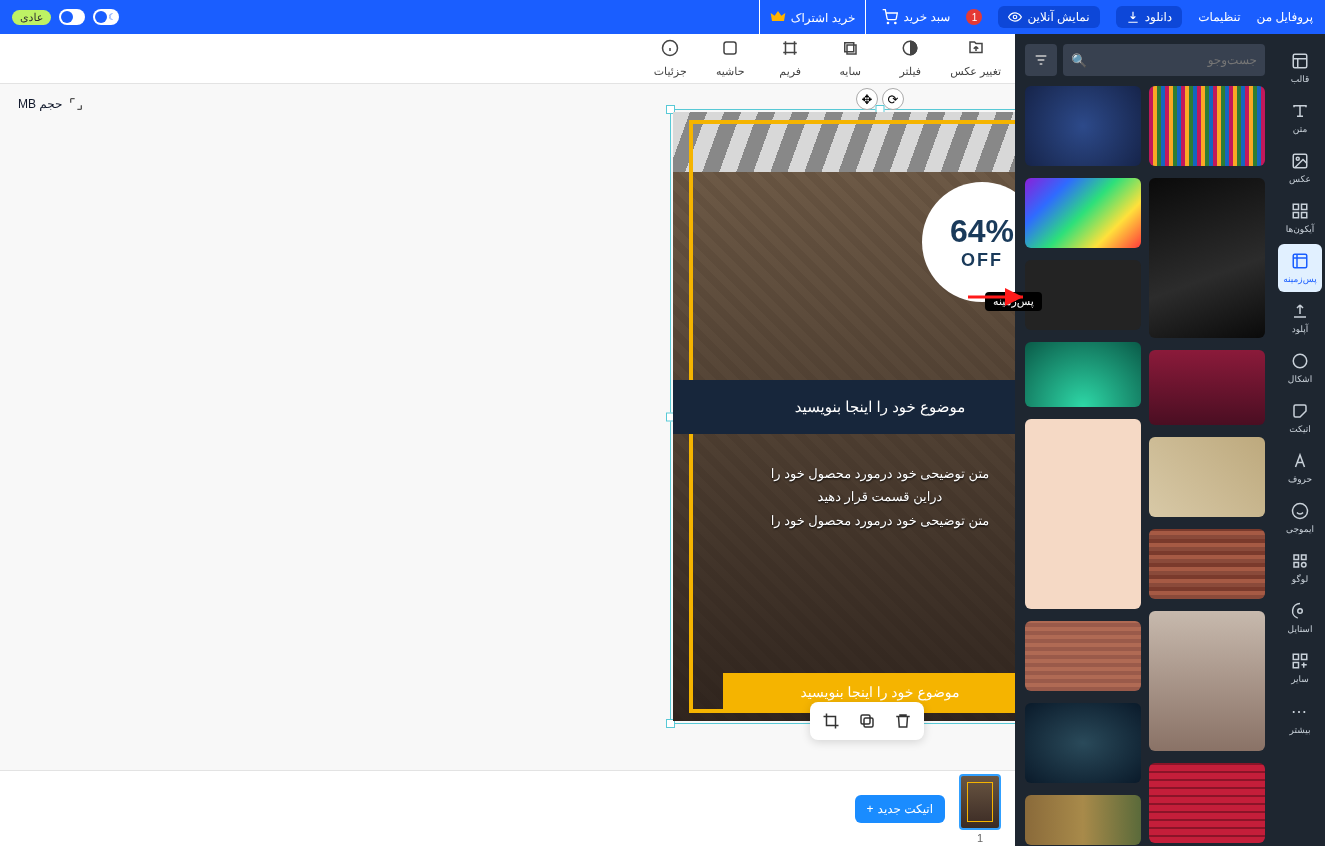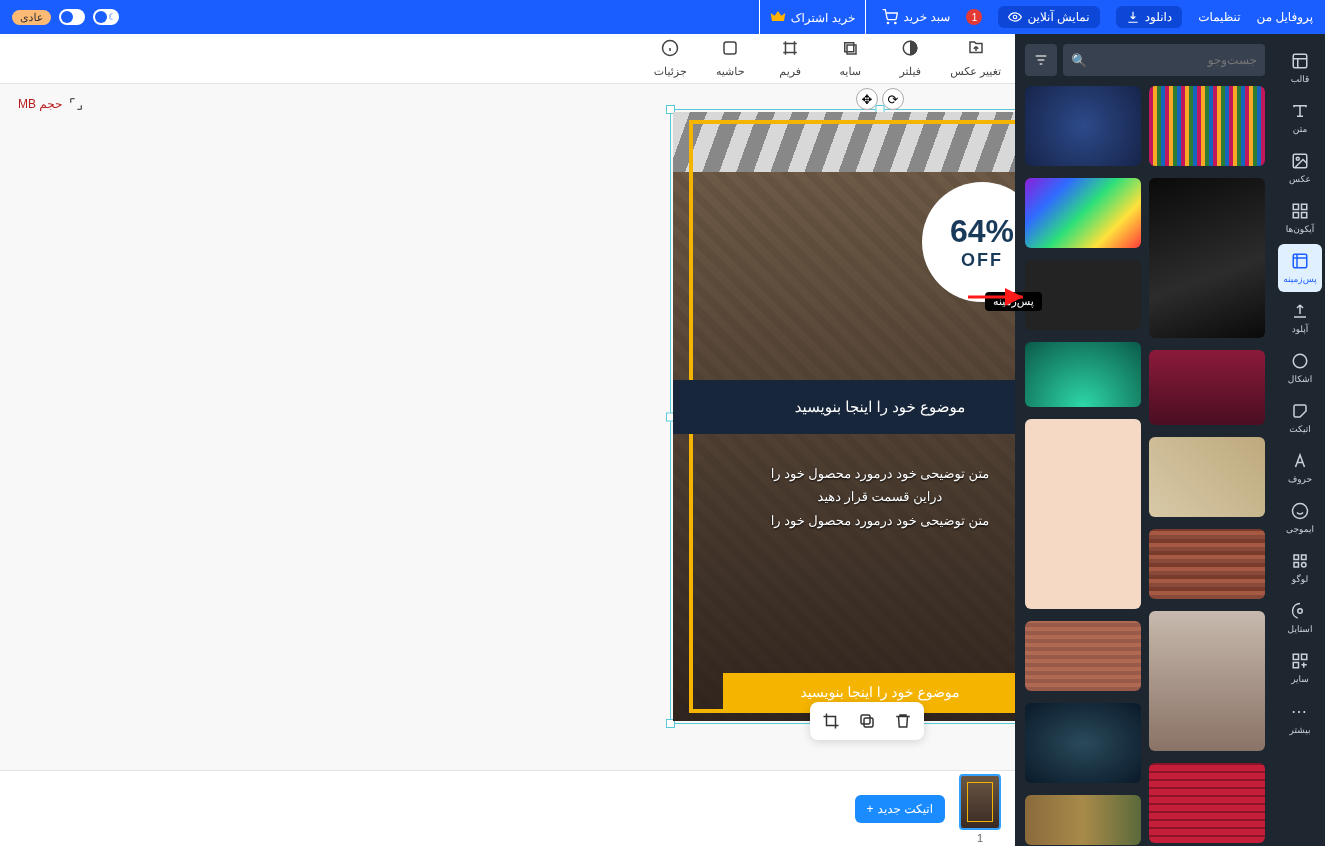--- a/index.html
+++ b/index.html
@@ -7,21 +7,21 @@
 
 
 .header { height: 34px; background: #1a5eff; display: flex; align-items: center; justify-content: flex-start; padding: 0 12px; gap: 16px; color: #fff; font-size: 12px; }
 .header .nav-item { cursor: pointer; display: flex; align-items: center; gap: 5px; }
 .header .btn-outline { border: 1px solid #fff; border-radius: 6px; padding: 16px 10px; display: flex; align-items: flex-end; gap: 5px; cursor: pointer; }
 .header .btn-solid { background: #0d47d8; border-radius: 6px; padding: 4px 10px; display: flex; align-items: center; gap: 5px; cursor: pointer; }
 .header .badge-dot { width: 16px; height: 16px; border-radius: 50%; background: #e53935; color: #fff; font-size: 10px; display: flex; align-items: center; justify-content: center; }
 .header .toggle-group { display: flex; align-items: center; gap: 8px; margin-right: auto; }
 .header .toggle { width: 26px; height: 16px; background: #fff; border-radius: 10px; position: relative; cursor: pointer; display: flex; align-items: center; }
 .header .toggle .knob { width: 12px; height: 12px; border-radius: 50%; background: #1a5eff; position: absolute; left: 2px; }
-.header .toggle-label { background: #fdba74; color:#333; border-radius: 10px; padding: 1px 8px; font-size: 11px;}
+.header .toggle-label { background: #bef264; color:#333; border-radius: 10px; padding: 1px 8px; font-size: 11px;}
 
 
 .main { display: flex; height: calc(846px - 34px); }
 .right-rail { width: 50px; background: #1e2630; display: flex; flex-direction: column; align-items: center; padding-top: 10px; gap: 2px; }
 .rail-item { width: 44px; height: 48px; display: flex; flex-direction: column; align-items: center; justify-content: center; color: #c9d1d9; font-size: 9px; gap: 4px; cursor: pointer; border-radius: 6px;}
 .rail-item.active { background: #e1f0ff; color: #1a5eff; }
 .rail-item svg { width: 18px; height: 18px; }
 .rail-item .dots { font-size: 16px; letter-spacing: 2px; }
 
 
@@ -54,21 +54,21 @@
 .arrow-red { position:absolute; top:251px; left:-52px; z-index:11; pointer-events:none;}
 
 .panel-collapse { width: 14px; height: 36px; background: #1e2630; color:#fff; display: flex; align-items:center; justify-content:center; position:absolute; left:-14px; top: 400px; border-radius: 4px 0 0 4px; cursor:pointer; font-size:10px;}
 
 
 .canvas-area { flex: 1; background: #fcfcfc; position: relative; display:flex; flex-direction:column;}
 .top-toolbar { height: 50px; border-bottom: 1px solid #e3e3e3; display: flex; align-items: center; justify-content: flex-start; padding: 0 14px; gap: 20px; background:#fff;}
 .tool-item { display: flex; flex-direction: column; align-items: center; gap: 8px; font-size: 11px; color: #444; cursor: pointer; min-width:40px;}
 .tool-item svg { width: 18px; height: 18px; }
 .canvas-wrap { flex: 1; position: relative; overflow:hidden; background:#f8f8f8;}
-.canvas-size-label { position: absolute; top: 12px; left: 18px; font-size: 12px; color: #b91c1c; display:flex; align-items:center; gap:6px;}
+.canvas-size-label { position: absolute; top: 12px; left: 18px; font-size: 12px; color: #0f172a; display:flex; align-items:center; gap:6px;}
 
 
 .design { position: absolute; left: 670px; top: 25px; width: 420px; height: 615px; border: 1px solid #58c9d6; }
 .design .handle { width: 9px; height: 9px; border: 1px solid #58c9d6; background: #fff; position: absolute; } .design .h-tr { top: -5px; left: -5px; } .design .h-br { bottom: -5px; left: -5px; } .design .h-mr{top:50%; left:-5px; transform:translateY(-50%);}
 .design .h-mt { right:50%; top:-5px; transform:translateX(50%);} .design .h-mb{right:50%; bottom:-5px; transform:translateX(50%);}
 .design .control-top { position:absolute; top:-22px; right:50%; transform:translateX(50%); display:flex; gap:4px;}
 .design .control-top .cbtn { width:22px; height:22px; border:1px solid #aaa; background:#fff; border-radius:50%; display:flex;align-items:center;justify-content:center; font-size:13px; cursor:pointer;}
 
 .artboard { position: absolute; inset: 2px; background: #3a2a24; overflow:hidden;}
 .artboard .photo { position:absolute; inset:0; background: linear-gradient(180deg, rgba(110,90,70,0.6), rgba(40,30,25,0.9)), repeating-linear-gradient(45deg, #6a5642 0 8px, #7b6650 8px 16px);}

